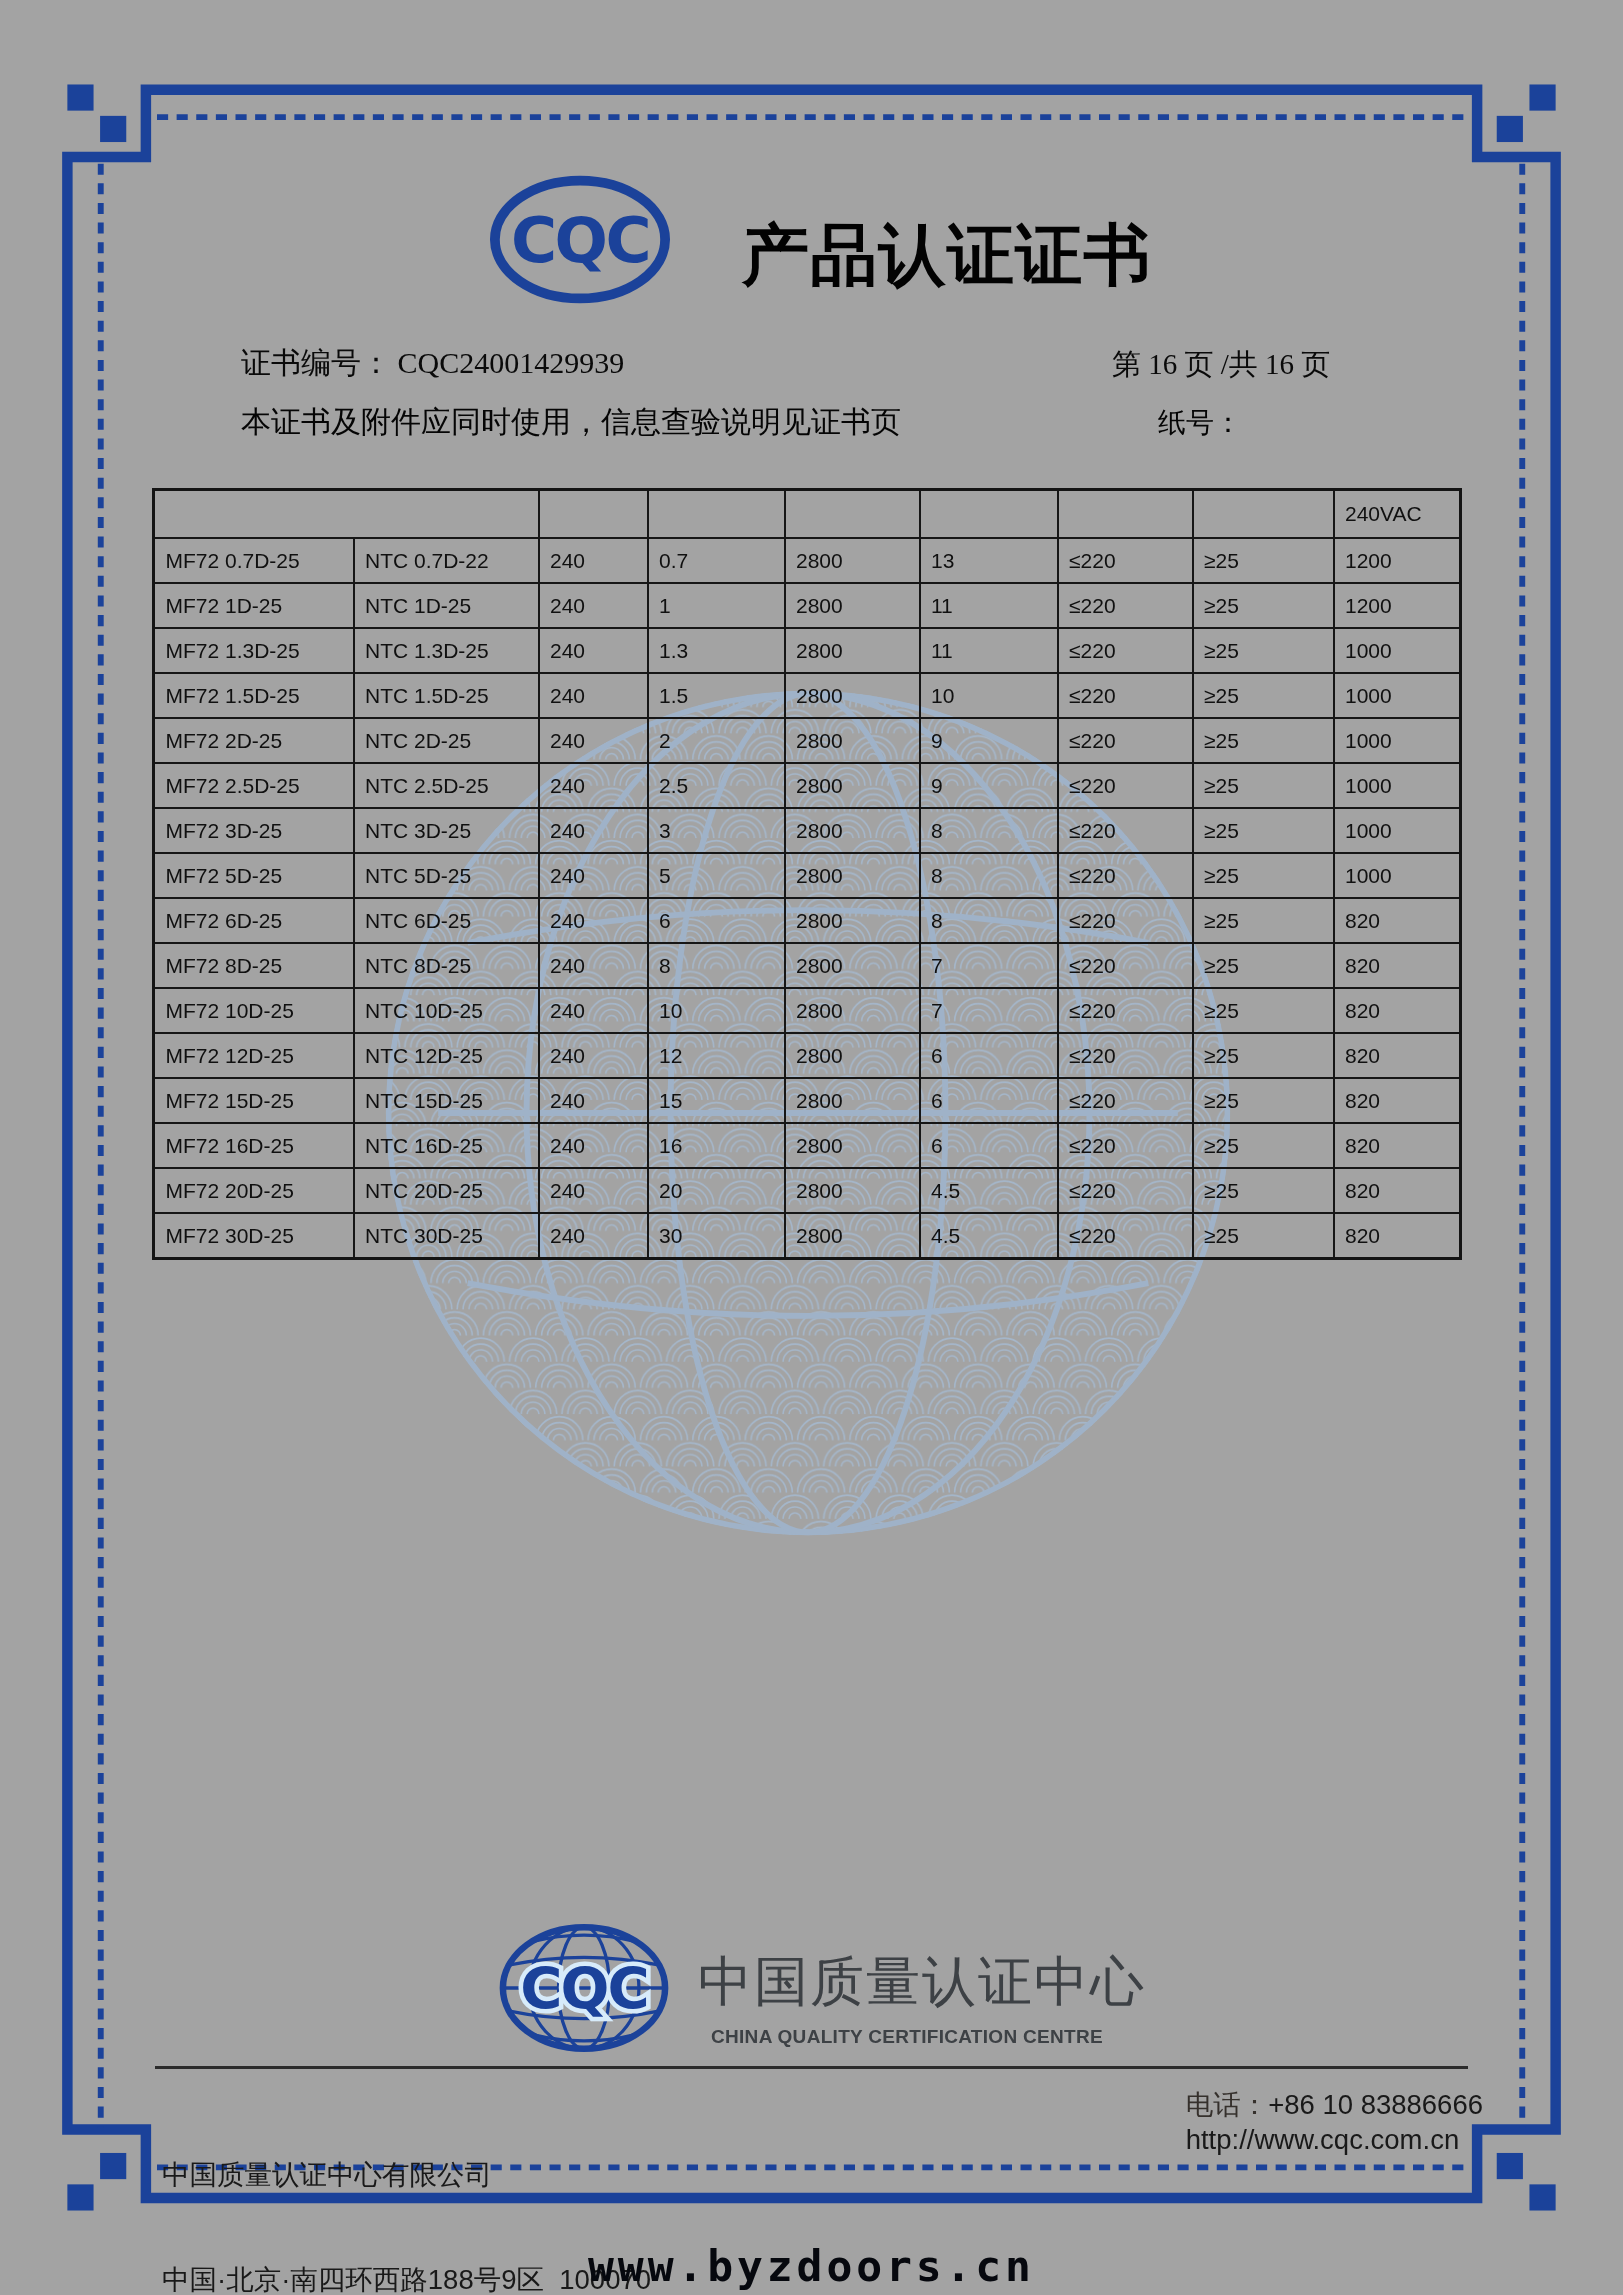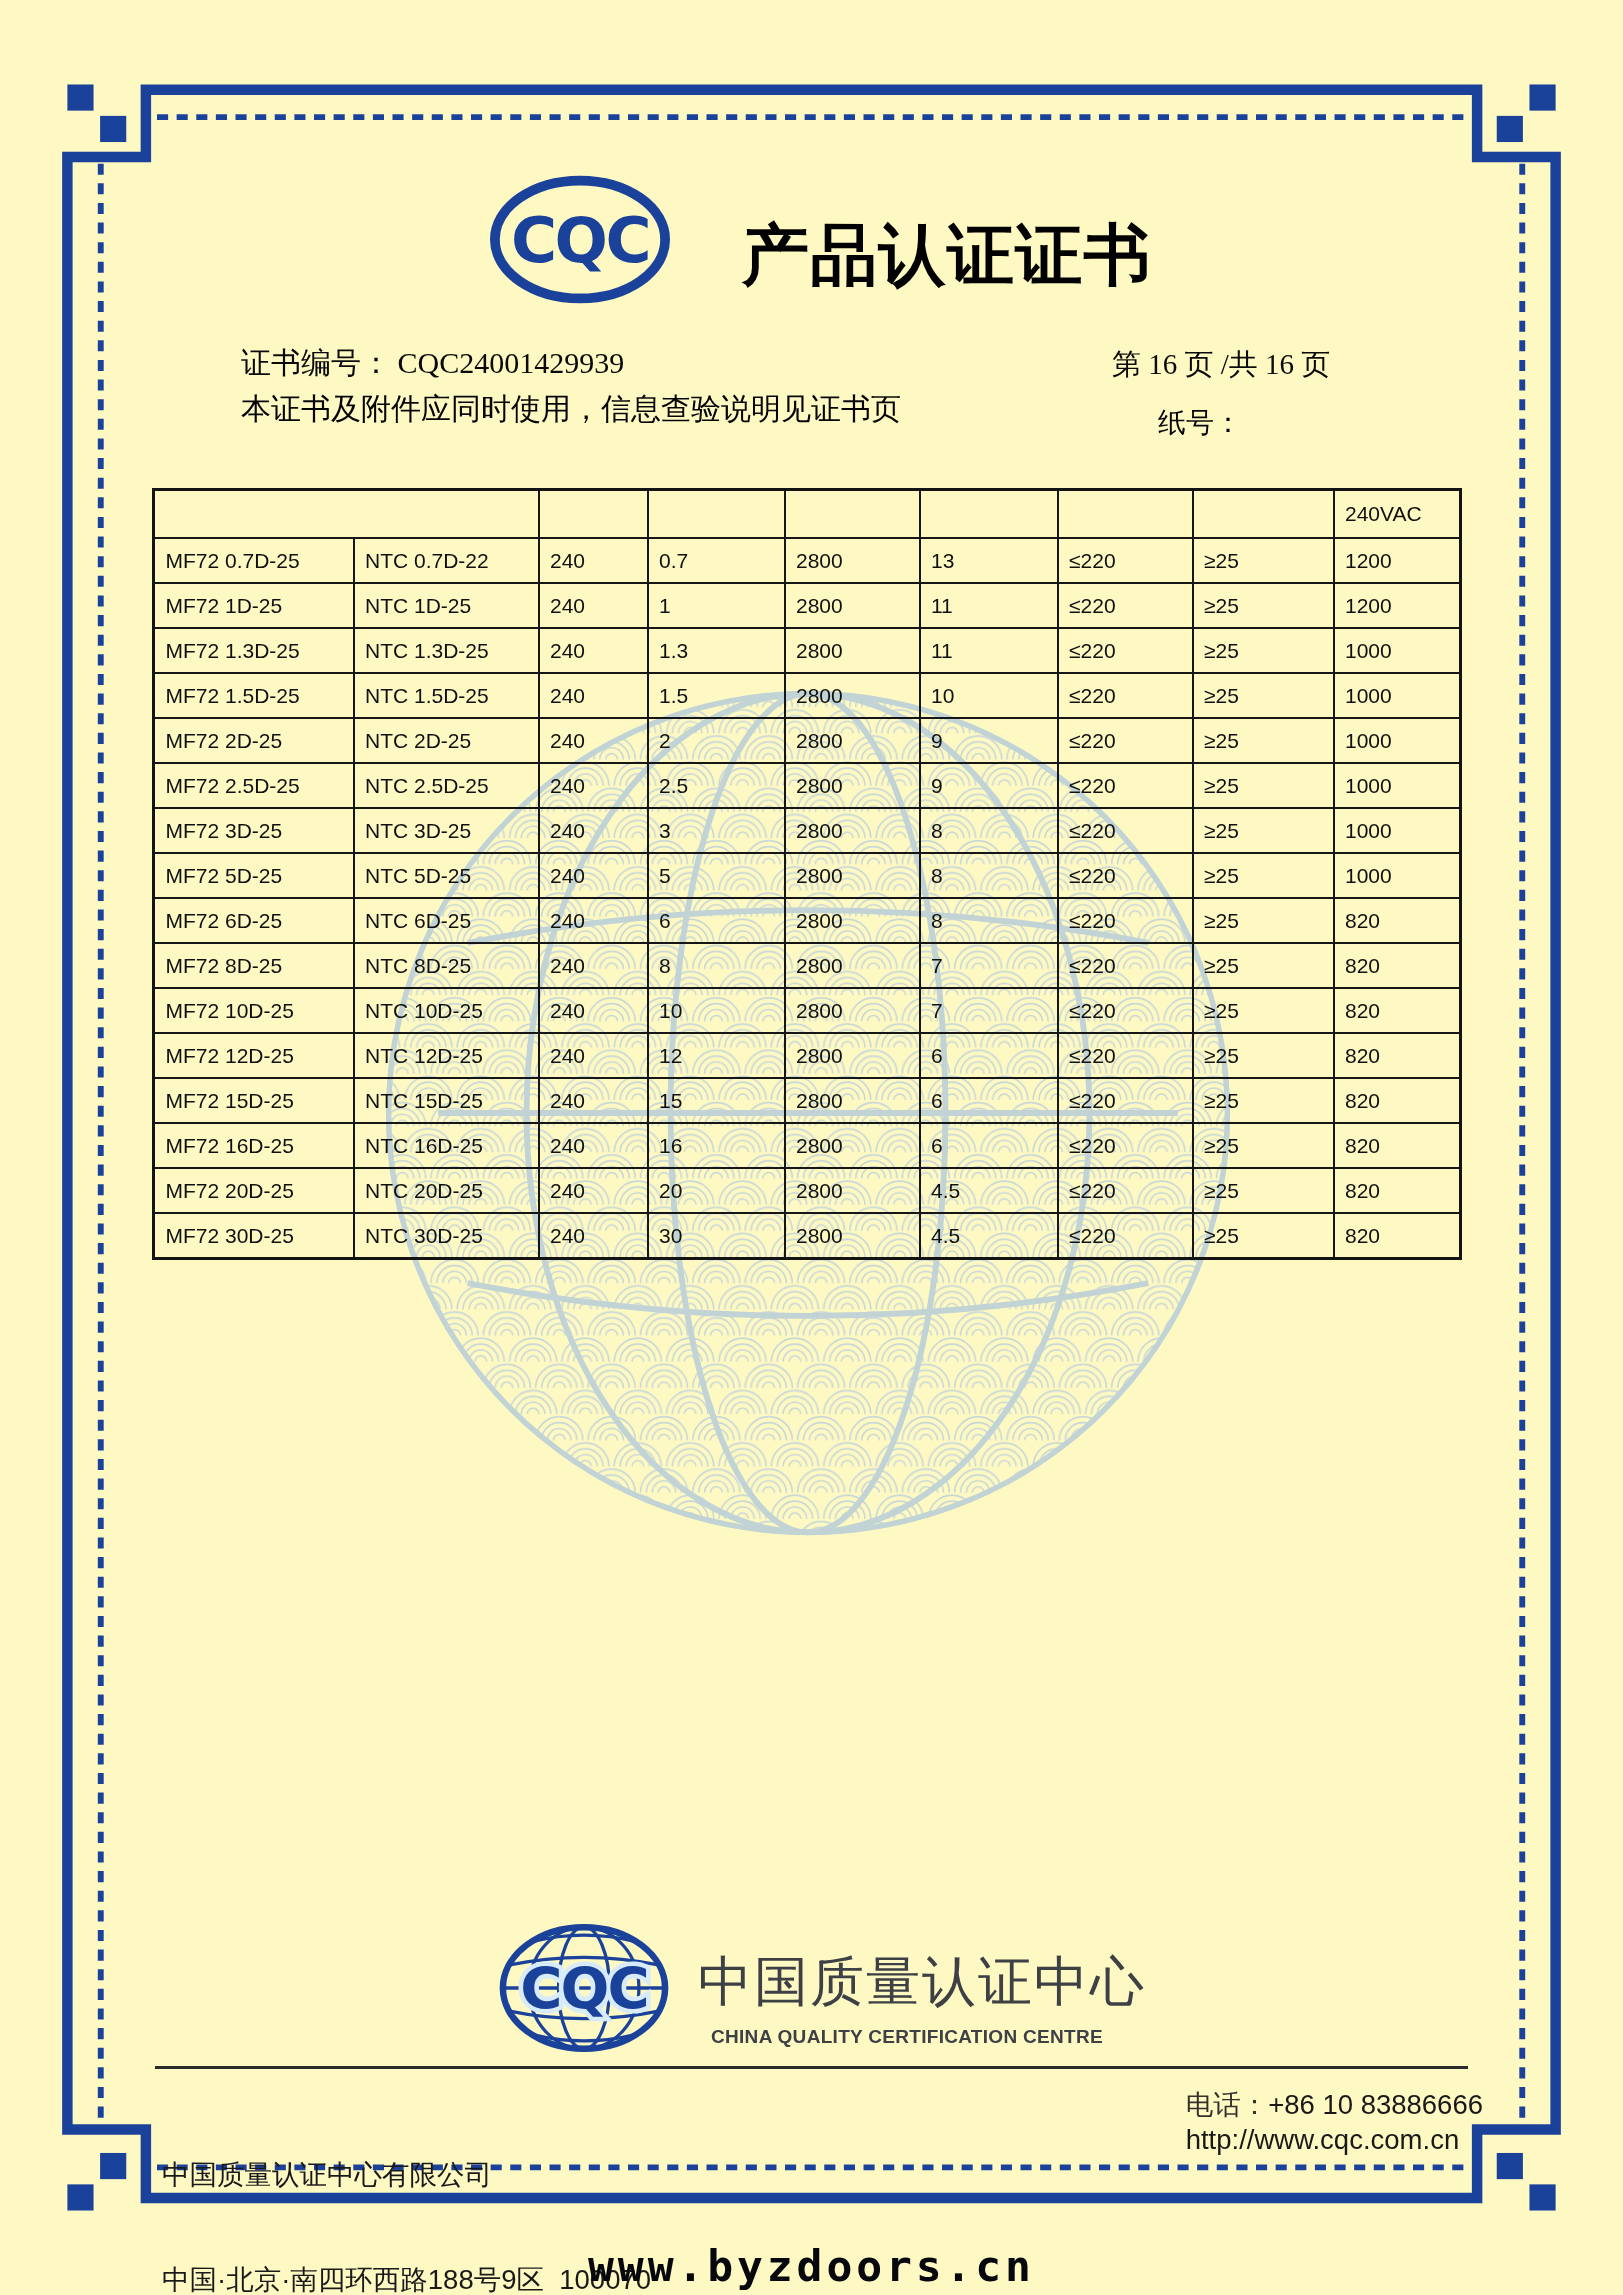--- a/index.html
+++ b/index.html
@@ -1,18 +1,18 @@
 <!DOCTYPE html>
 <html style="font-size:10.5px"><head>
 <meta charset="utf-8">
 <style>
   html,body{margin:0;padding:0;background:#fff;}
   .page{
     position:relative; width:1623px; height:2295px;
-    background:#fef9c3; overflow:hidden;
+    background:#a3a3a3; overflow:hidden;
     font-family:"Liberation Sans","DejaVu Sans",sans-serif;
     color:#111;
   }
   svg{display:block;}
 
   
   .frame{position:absolute;left:0;top:0;width:1623px;height:2295px;pointer-events:none;}
 
   
   .watermark{position:absolute;left:376px;top:681px;width:864px;height:864px;opacity:.62;}
@@ -23,21 +23,21 @@
     position:absolute;left:726px;top:194px;margin:16px;
     font-size:67px;font-weight:700;letter-spacing:1.3px;color:#020202;
     font-family:"Liberation Sans","DejaVu Sans",sans-serif;white-space:nowrap;
   }
 
   .cert-line{position:absolute;left:241px;top:343px;font-family:"Liberation Serif","DejaVu Serif",serif;
     font-size:30px;color:#0a0a0a;white-space:nowrap;}
   .cert-line .num{margin-left:6.5px;text-align:right;}
   .page-info{position:absolute;left:1112px;top:345px;font-family:"Liberation Serif","DejaVu Serif",serif;
     font-size:29px;color:#0a0a0a;white-space:nowrap;}
-  .note-line{position:absolute;left:241px;top:389px;font-size:30px;font-weight:500;color:#050505;white-space:nowrap;}
+  .note-line{position:absolute;left:241px;top:402px;font-size:30px;font-weight:500;color:#050505;white-space:nowrap;}
   .paper-label{position:absolute;left:1158px;top:404px;font-size:28px;font-weight:500;color:#050505;white-space:nowrap;}
 
   
   table.product{
     position:absolute;left:152px;top:488px;width:1307px;
     border-collapse:collapse;table-layout:fixed;
     font-size:21px;color:#101010;
   }
   table.product td{
     border:2px solid #161616;border-top-width:2.6px;border-bottom-width:2.6px;

